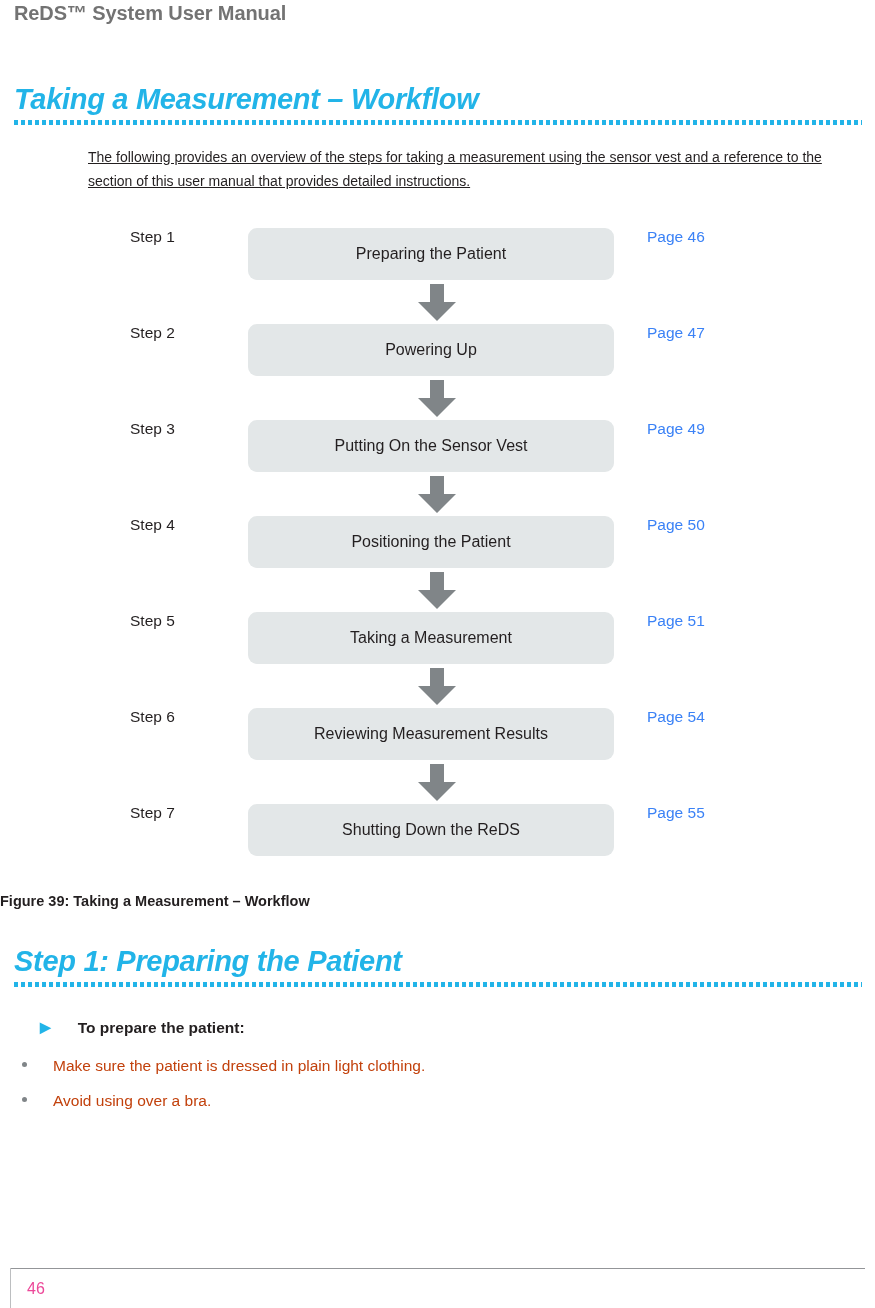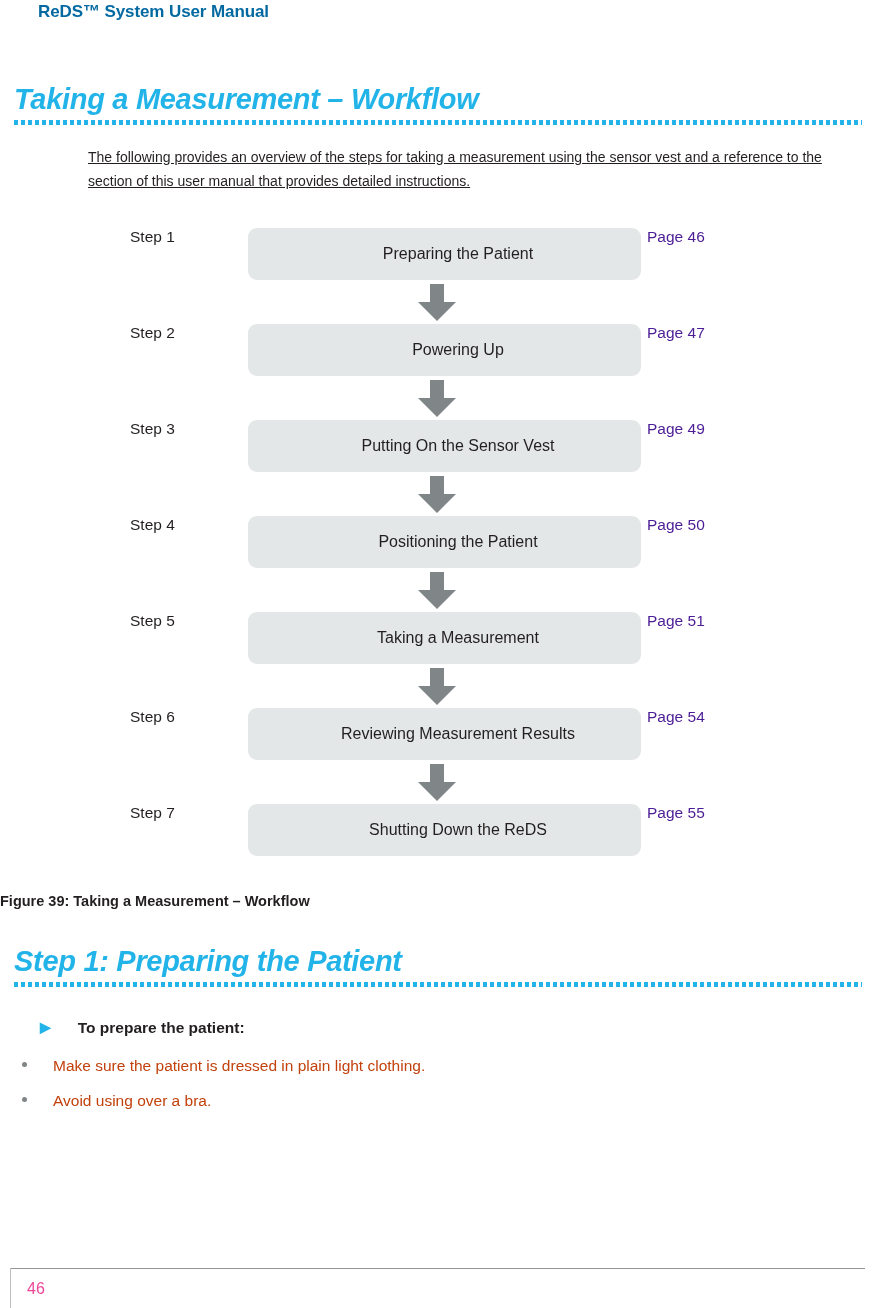--- a/index.html
+++ b/index.html
@@ -14,26 +14,25 @@
     font-family: "Liberation Sans", sans-serif;
     color: #231f20;
     overflow: hidden;
   }
 
   
   .running-header {
     position: absolute;
     top: 2px;
     left: 14px;
-    font-size: 17px;
+    font-size: 20px;
     font-weight: bold;
-    color: #0369a1;
+    color: #737373;
     letter-spacing: -0.1px;
     white-space: nowrap;
-    margin-left: 24px;
   }
 
   
   .h1-wrap {
     position: absolute;
     left: 14px;
     top: 84px;
     width: 848px;
   }
   .h1-title {
@@ -83,34 +82,33 @@
     width: 110px;
     font-size: 15.5px;
     color: #231f20;
     white-space: nowrap;
   }
   .page-label {
     position: absolute;
     left: 647px;
     width: 140px;
     font-size: 15.5px;
-    color: #4c1d95;
+    color: #3b82f6;
     white-space: nowrap;
   }
   .flow-box {
     position: absolute;
     left: 248px;
     width: 366px;
     height: 52px;
     background: #e3e7e8;
     border-radius: 9px;
     display: flex;
     align-items: center;
     justify-content: center;
-    padding-left: 27px;
   }
   .flow-box-text {
     font-size: 16px;
     color: #231f20;
     white-space: nowrap;
   }
   .arrow-gap {
     position: relative;
     height: 40px;
   }

